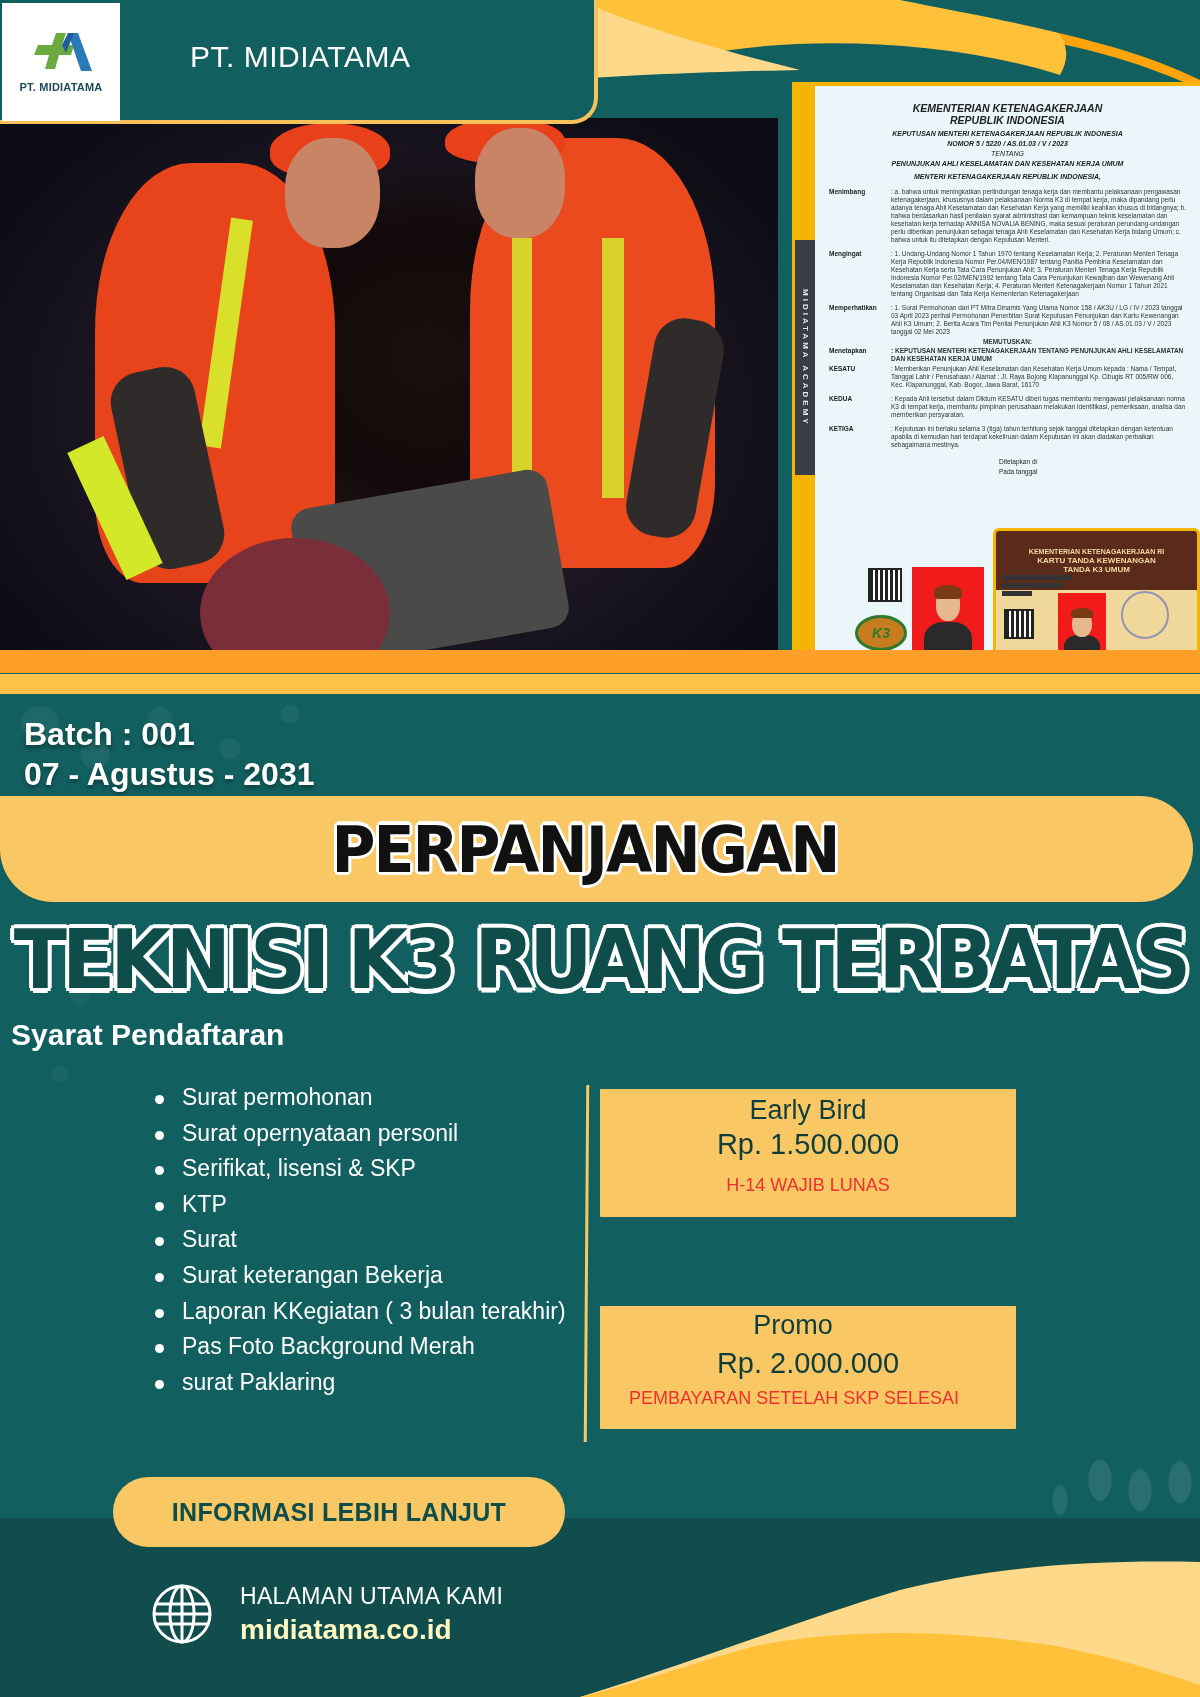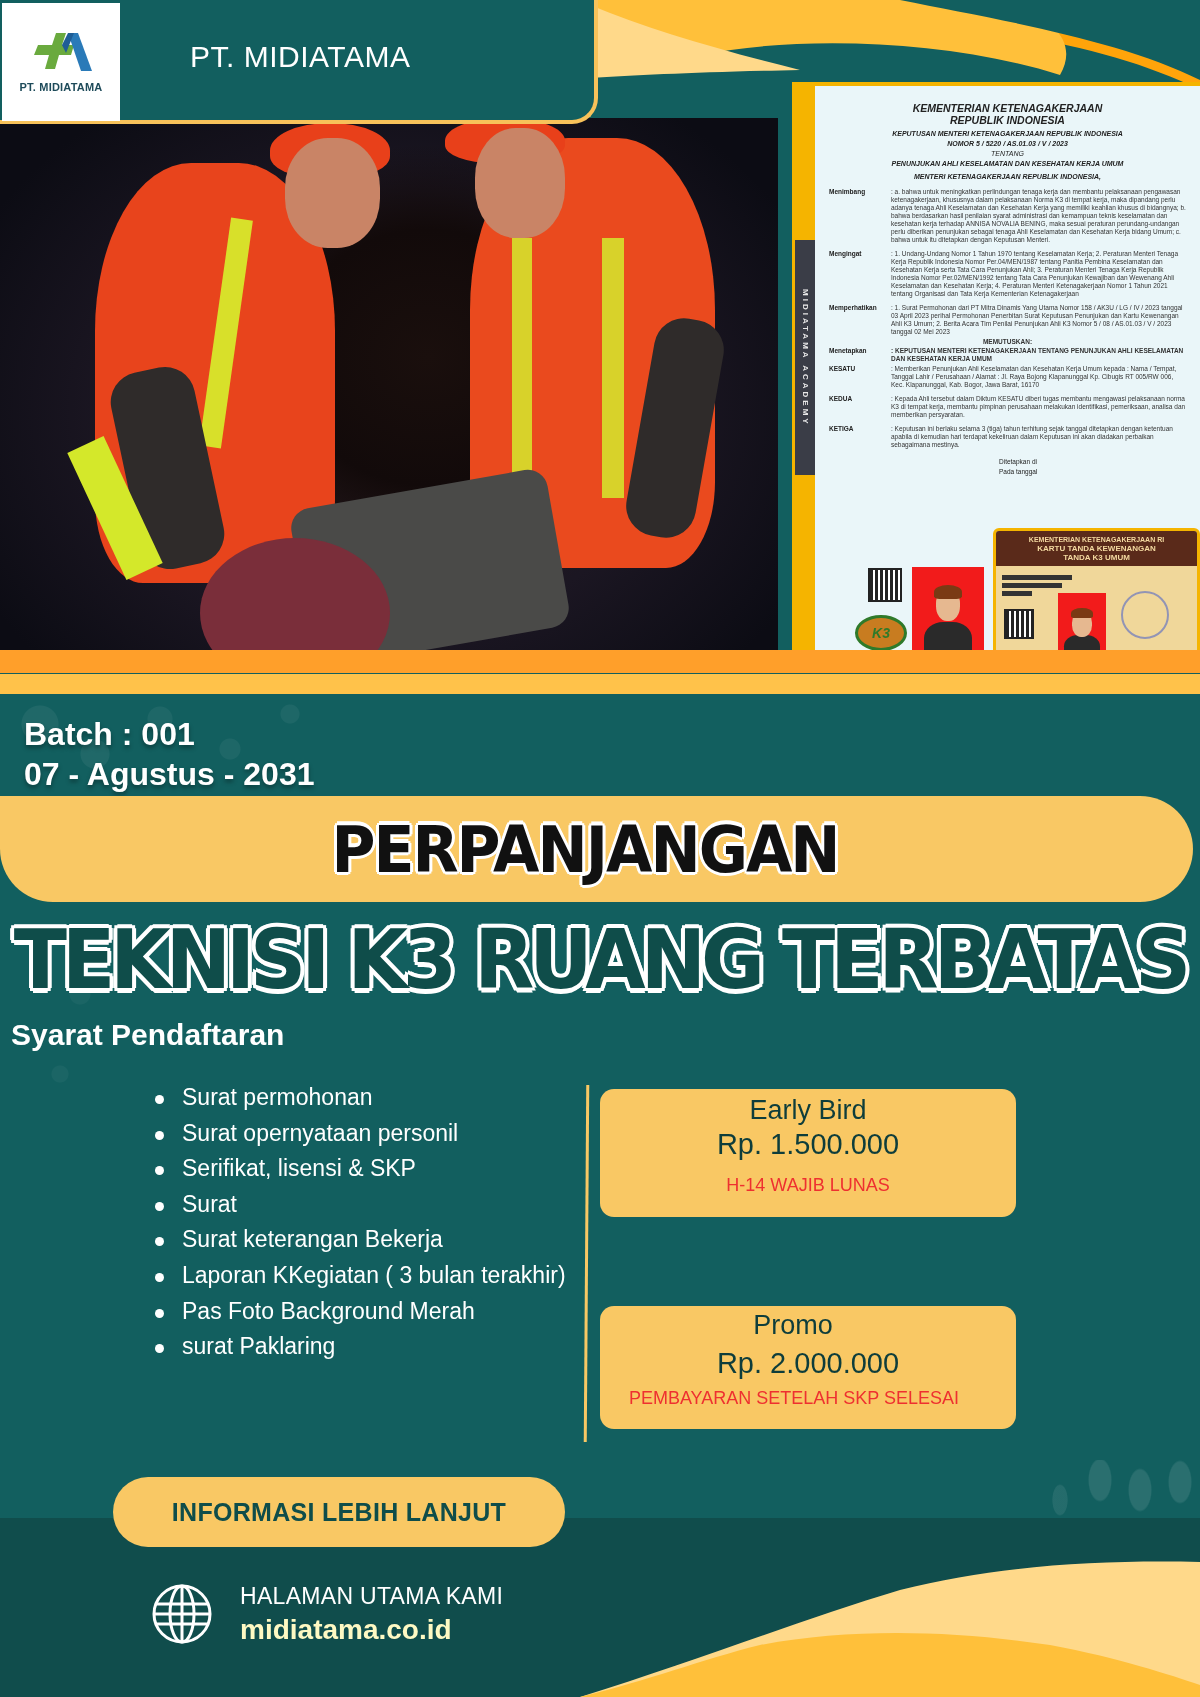--- a/index.html
+++ b/index.html
@@ -41,21 +41,21 @@
   .doc-spine-text span { writing-mode: vertical-rl; font-size: 8px; color: #e8e8e8; letter-spacing: 3px; font-weight: bold; }
   .doc-paper { position: absolute; left: 815px; top: 86px; width: 385px; height: 575px; background: #eaf6f9; padding: 16px 14px; overflow: hidden; }
   .doc-line { font-size: 8px; color: #222; line-height: 10px; }
   .doc-h { text-align: center; font-weight: bold; font-style: italic; }
   .doc-h1 { font-size: 10.5px; line-height: 12px; }
   .doc-row { display: flex; margin-top: 6px; }
   .doc-row .lbl { width: 62px; font-size: 6.5px; font-weight: bold; color: #222; flex-shrink: 0; }
   .doc-row .txt { flex: 1; font-size: 6.5px; color: #333; line-height: 8px; }
   .redact { display: inline-block; background: #333; height: 7px; width: 100px; vertical-align: middle; }
   .id-card { position: absolute; left: 993px; top: 528px; width: 207px; height: 138px; background: #f0d79a; border: 3px solid #f5b400; border-radius: 6px; overflow: hidden; }
-  .id-head { background: #5a2a1a; color: #f4d9a0; font-size: 7px; text-align: center; padding: 4px 20px; line-height: 9px; font-weight: bold; }
+  .id-head { background: #5a2a1a; color: #f4d9a0; font-size: 7px; text-align: center; padding: 16px 20px; line-height: 9px; font-weight: bold; }
   .id-photo { position: absolute; left: 62px; top: 62px; width: 48px; height: 70px; background: #f21b1b; }
   .cert-photo { position: absolute; left: 912px; top: 567px; width: 72px; height: 95px; background: #f21b1b; }
   .qr { position: absolute; background: repeating-linear-gradient(90deg,#222 0 3px,#fff 3px 5px); border: 2px solid #222; }
   .k3-seal { position: absolute; left: 855px; top: 615px; width: 52px; height: 36px; border-radius: 50%; background: #c87c20; border: 3px solid #2f7a2a; color: #2f7a2a; font-size: 14px; font-weight: bold; display: flex; align-items: center; justify-content: center; font-style: italic; }
   .suit { position: absolute; background: #2a2a2a; border-radius: 40% 40% 0 0; }
   .head { position: absolute; background: #e6b890; border-radius: 45%; }
   .hair { position: absolute; background: #7a3a14; border-radius: 50% 50% 20% 20%; }
 
   .orange-band { position: absolute; left: 0; top: 650px; width: 1200px; height: 23px; background: #ff9f2a; }
   .yellow-band { position: absolute; left: 0; top: 674px; width: 1200px; height: 20px; background: #ffc24a; }
@@ -81,21 +81,21 @@
     text-shadow: 4px 0 #fff, -4px 0 #fff, 0 4px #fff, 0 -4px #fff, 3px 3px #fff, -3px -3px #fff, 3px -3px #fff, -3px 3px #fff; }
 
   .req-title { position: absolute; left: 11px; top: 1018px; font-size: 30px; font-weight: bold; color: #ffffff; }
 
   .req-list { position: absolute; left: 150px; top: 1080px; width: 420px; list-style: none; }
   .req-list li { position: relative; padding-left 32px; padding-left: 32px; font-size: 23px; line-height: 35.6px; color: #ffffff; }
   .req-list li::before { content: ""; position: absolute; left: 5px; top: 15px; width: 9px; height: 9px; border-radius: 50%; background: #fff; }
 
   .divider { position: absolute; left: 585px; top: 1085px; width: 3px; height: 357px; background: #f9c864; transform: rotate(0.4deg); }
 
-  .price-card { position: absolute; left: 600px; width: 416px; background: #f9c864; border-radius: 14px; text-align: center; color: #0e3d3b; }
+  .price-card { position: absolute; left: 600px; width: 416px; background: #f9c864; border-radius: 1px; text-align: center; color: #0e3d3b; }
   .price-card .name { font-size: 27px; }
   .price-card .amount { font-size: 29px; font-weight: 500; }
   .price-card .note { font-size: 18px; color: #ee3030; }
   .card-early { top: 1089px; height: 128px; }
   .card-promo { top: 1306px; height: 123px; }
 
   .footer-dark { position: absolute; left: 0; top: 1518px; width: 1200px; height: 179px; background: #104d4c; overflow: hidden; }
   .bubbles2 { position: absolute; right: 0; top: 1460px; width: 400px; height: 58px;
     background:
       radial-gradient(ellipse 12px 22px at 300px 20px, rgba(255,255,255,0.1) 90%, transparent 100%),
@@ -248,20 +248,21 @@
 </div>
 
 <div class="big-title">TEKNISI K3 RUANG TERBATAS</div>
 
 <div class="req-title">Syarat Pendaftaran</div>
 
 <ul class="req-list">
   <li>Surat permohonan</li>
   <li>Surat opernyataan personil</li>
   <li>Serifikat, lisensi &amp; SKP</li>
+  <li>KTP</li>
   <li>Surat</li>
   <li>Surat keterangan Bekerja</li>
   <li>Laporan KKegiatan ( 3 bulan terakhir)</li>
   <li>Pas Foto Background Merah</li>
   <li>surat Paklaring</li>
 </ul>
 
 <div class="divider"></div>
 
 <div class="price-card card-early">

